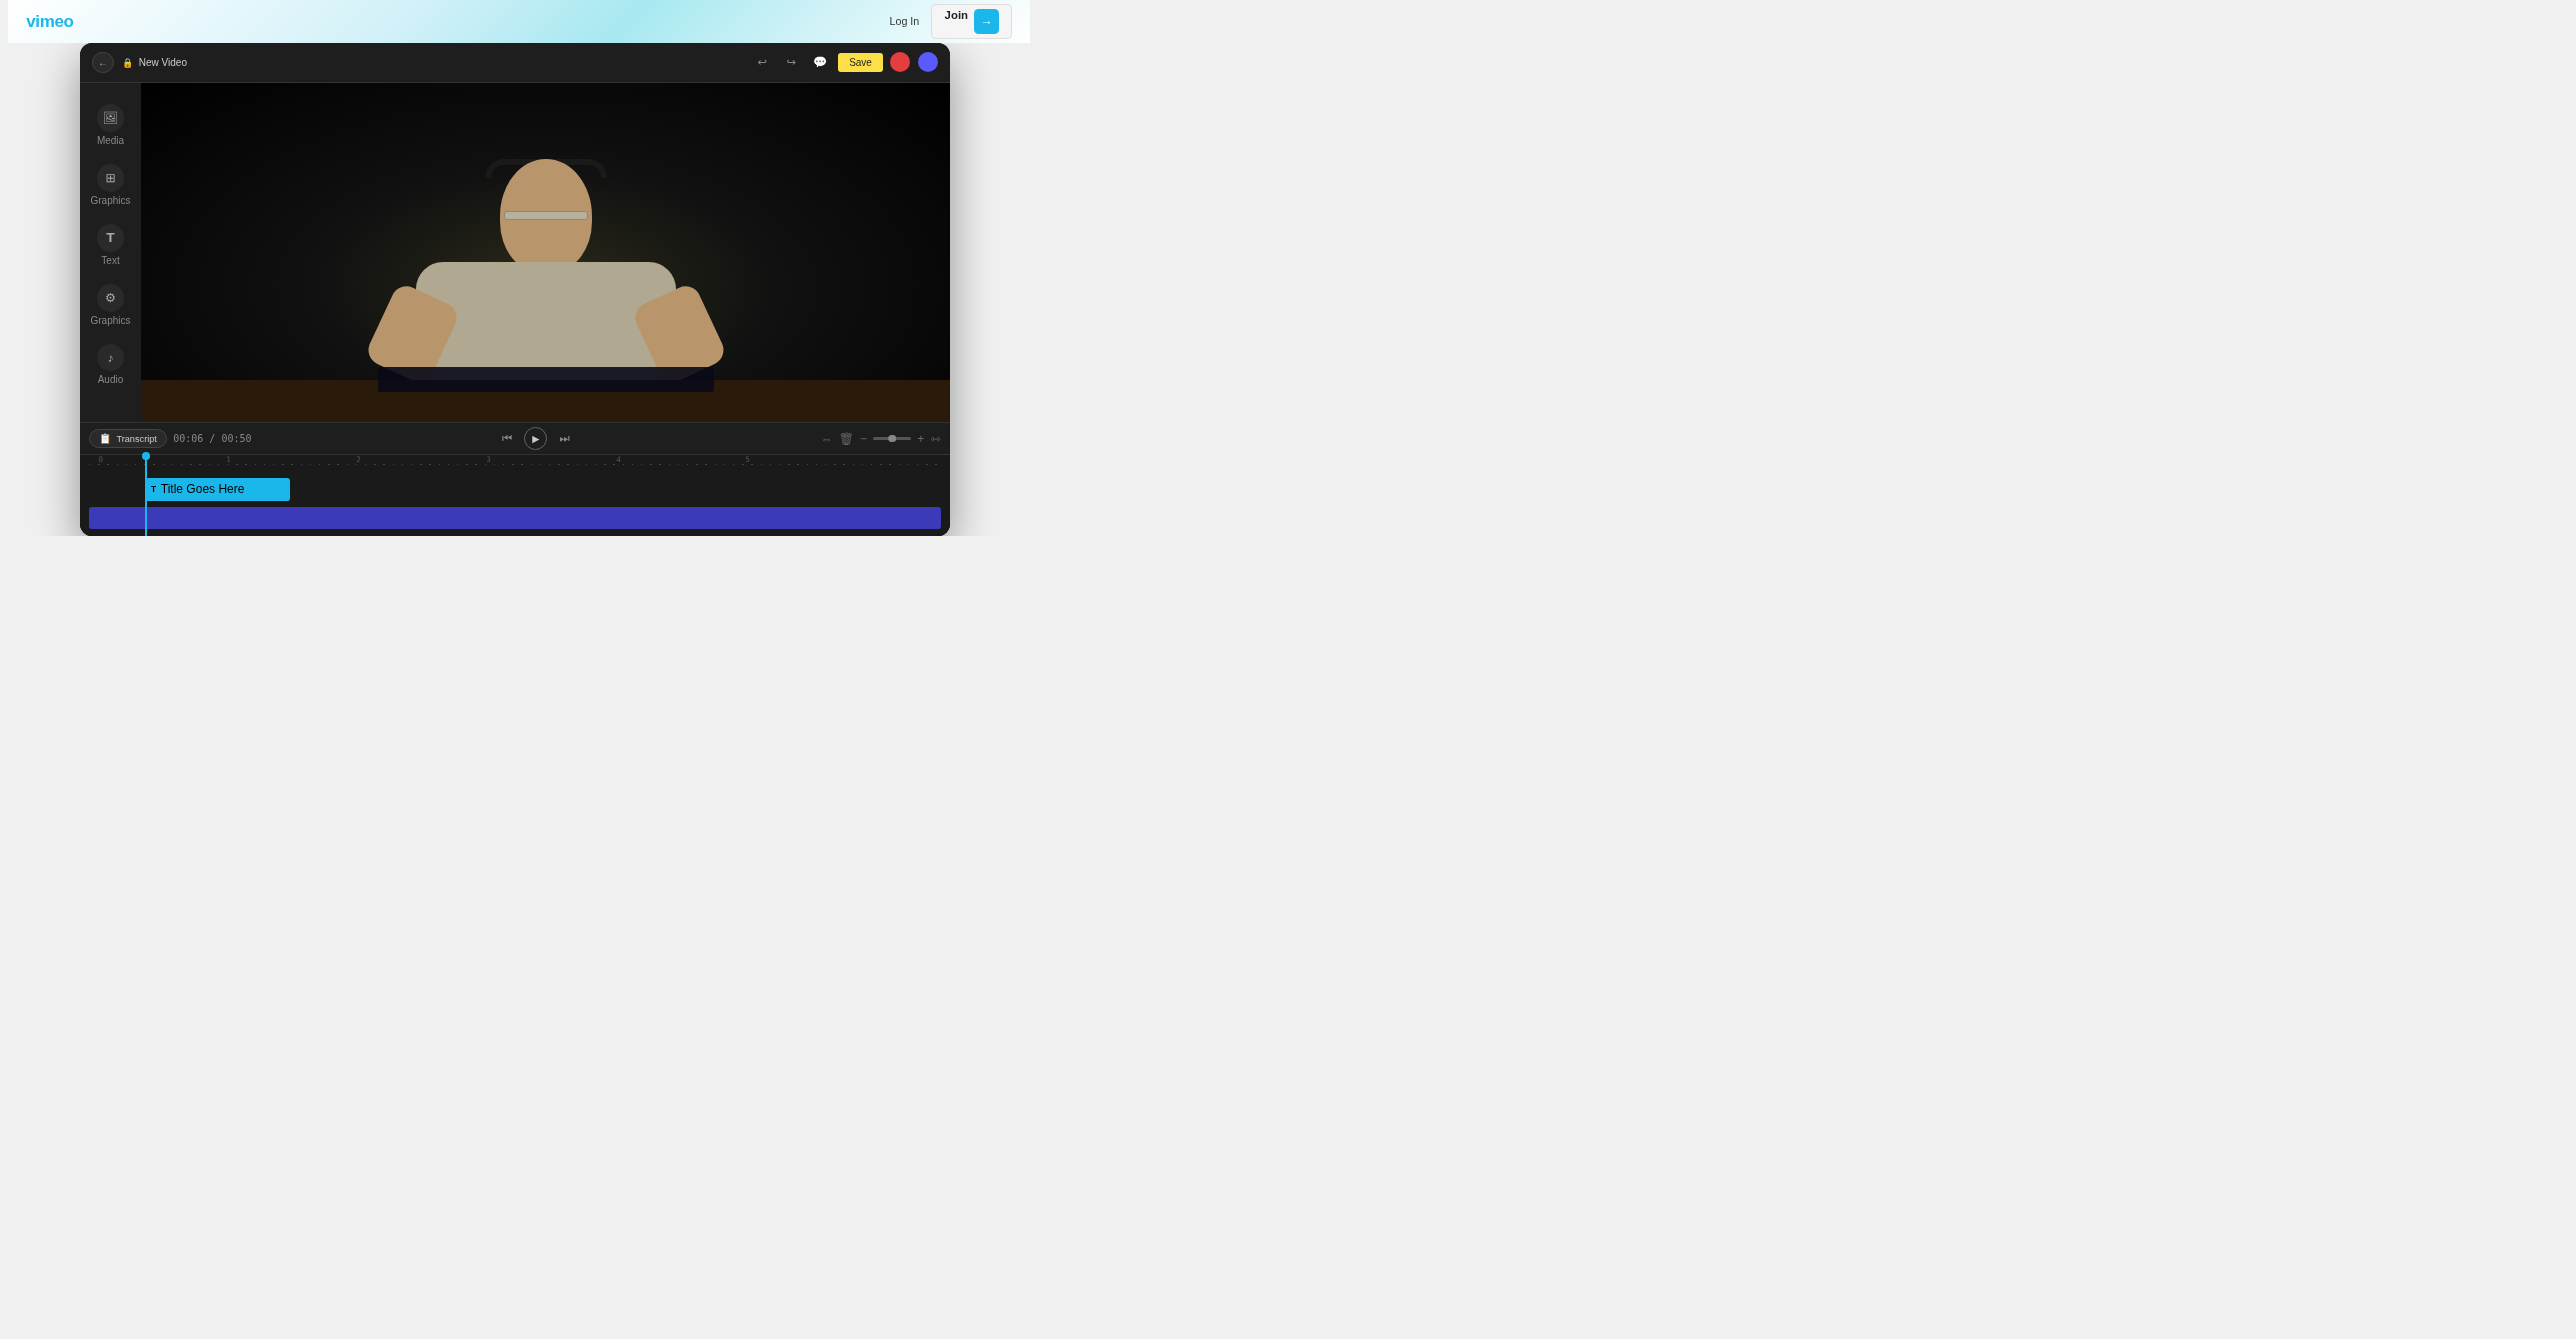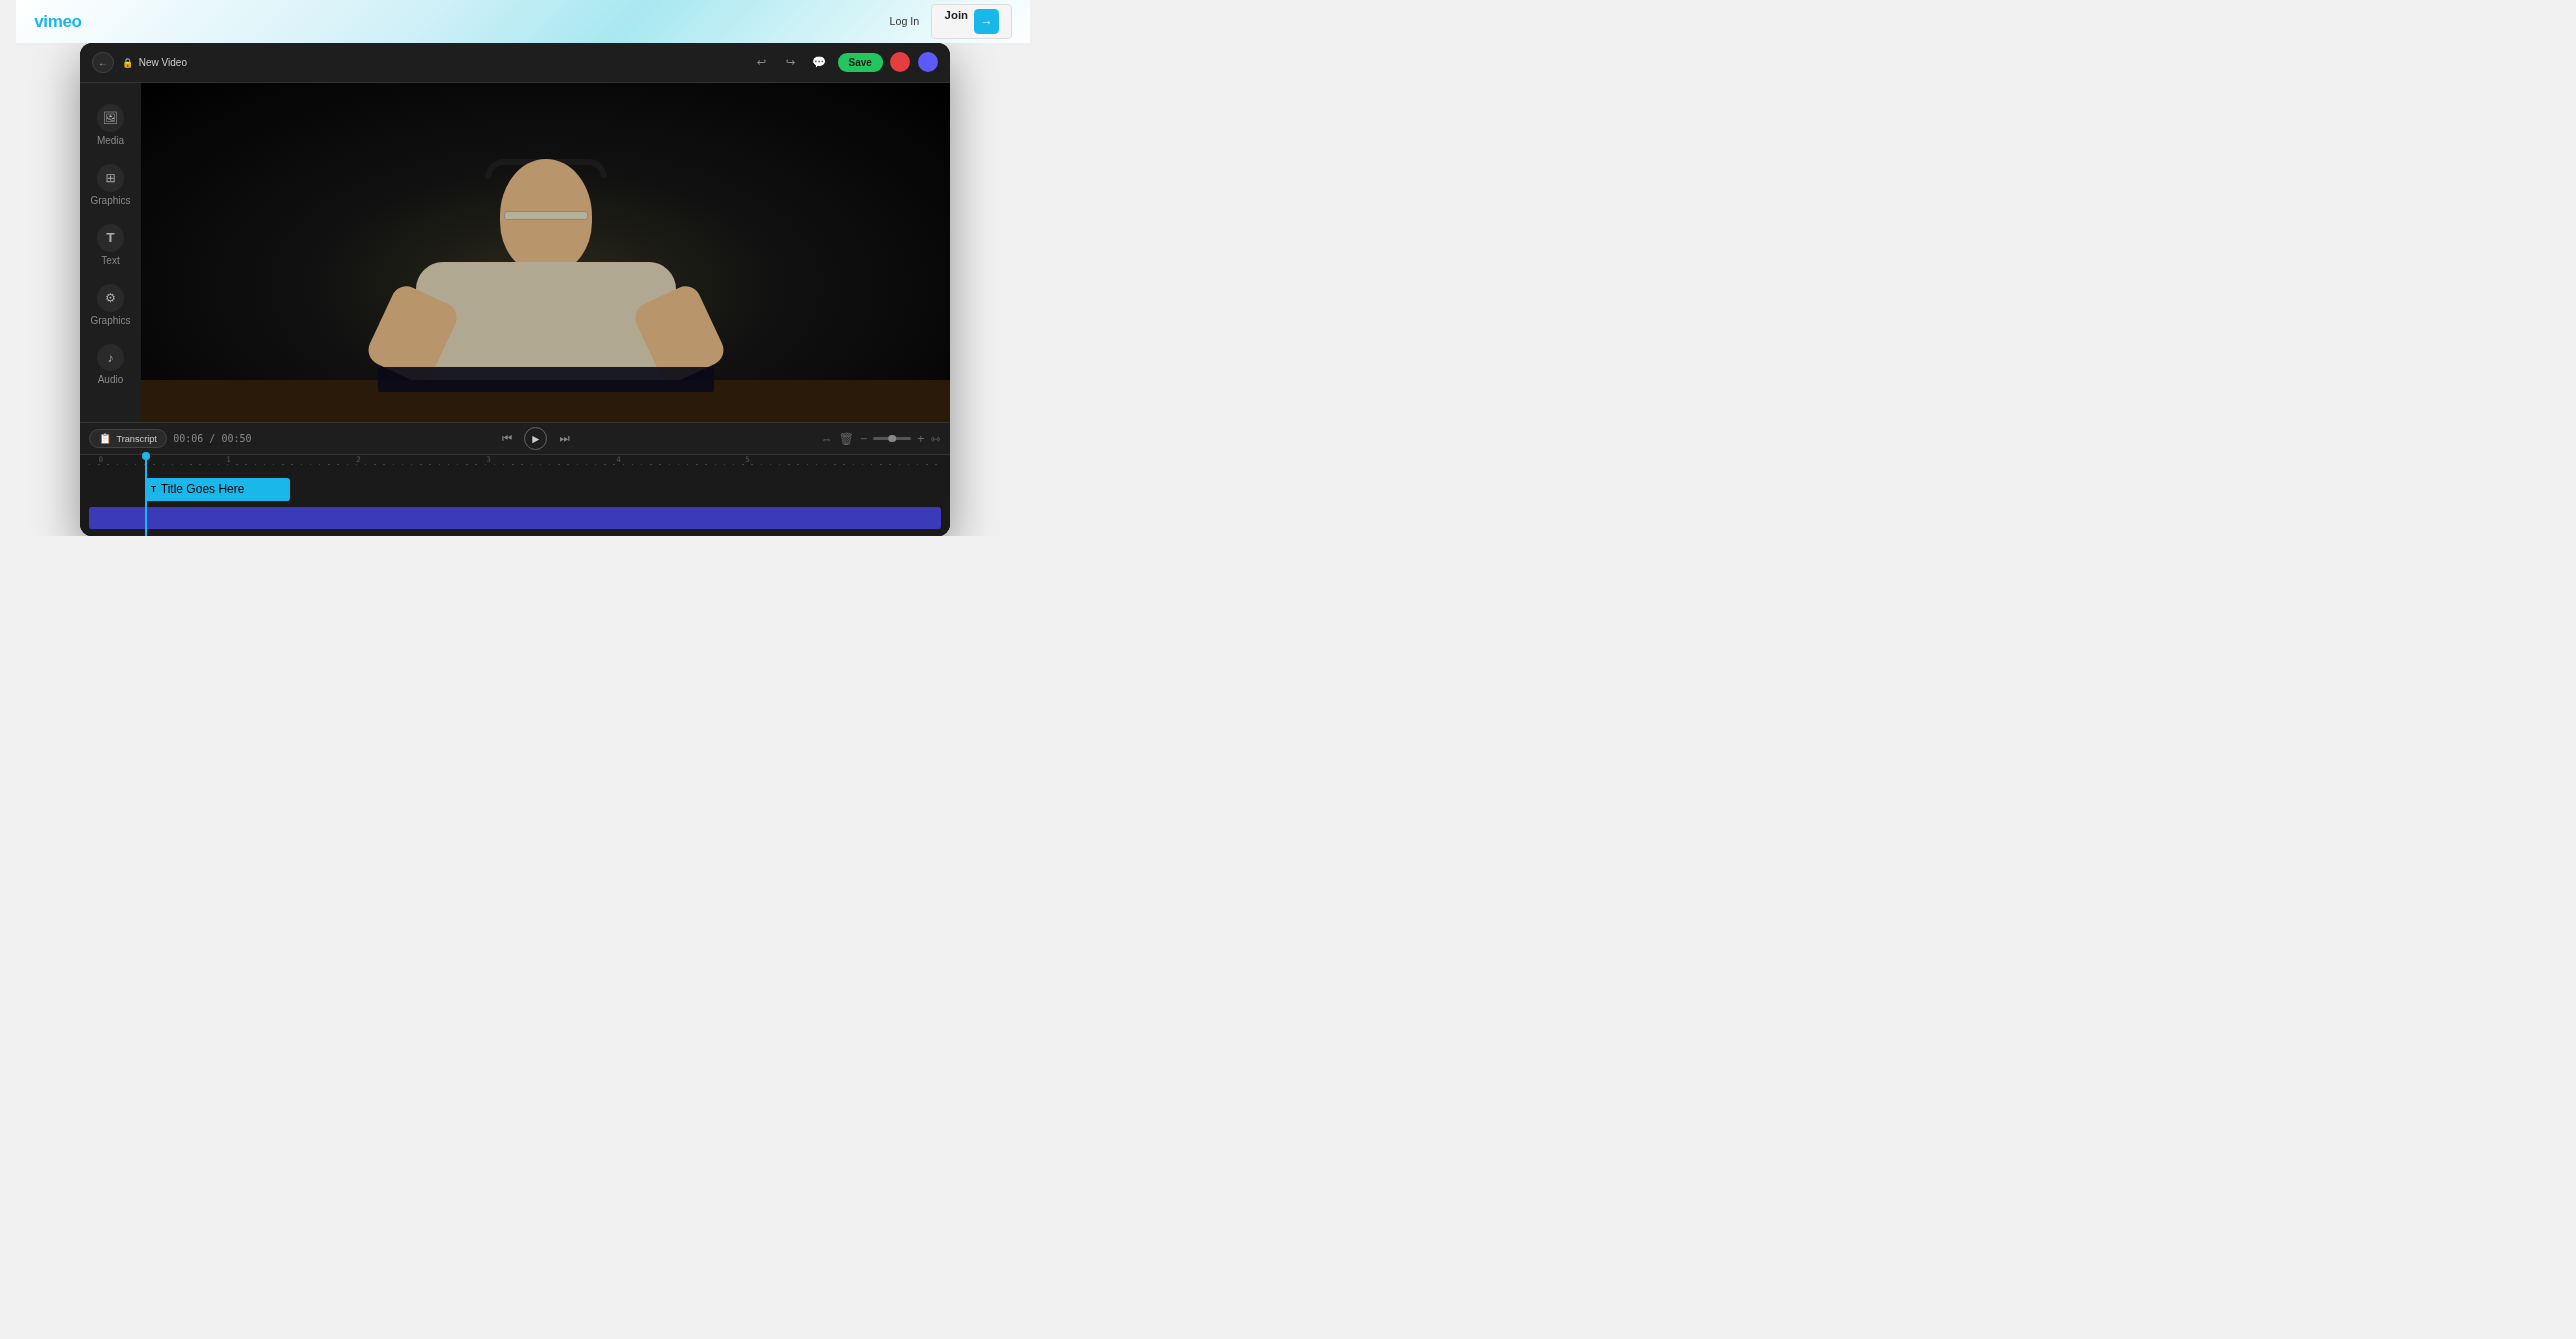--- a/index.html
+++ b/index.html
@@ -8,21 +8,21 @@
       background: #f0f0f0;
       width: 1030px;
       height: 536px;
       overflow: hidden;
       position: relative;
     }
 
     
     .top-bar {
       position: absolute;
-      top: 0; left: 16px; right: 0;
+      top: 0; left: 8px; right: 0;
       height: 43px;
       background: linear-gradient(135deg, #ffffff 0%, #d0f0f8 40%, #a8e8f0 60%, #ffffff 100%);
       display: flex;
       align-items: center;
       justify-content: space-between;
       padding: 0 18.3px;
       z-index: 10;
     }
     .vimeo-logo {
       font-size: 17px;
@@ -140,27 +140,27 @@
       align-items: center;
       justify-content: center;
       color: #888;
       cursor: pointer;
       font-size: 11.4px;
       border-radius: 3.1px;
       background: none;
       border: none;
     }
     .save-btn {
-      background: #22c55e;
+      background: #fde047;
       color: #222;
       border: none;
-      border-radius: 9px;
+      border-radius: 3px;
       padding: 3.8px 10.7px;
       font-size: 10px;
-      font-weight: 700;
+      font-weight: 400;
       cursor: pointer;
     }
     .avatar-red {
       width: 20px;
       height: 20px;
       border-radius: 50%;
       background: #e53e3e;
       display: flex;
       align-items: center;
       justify-content: center;

